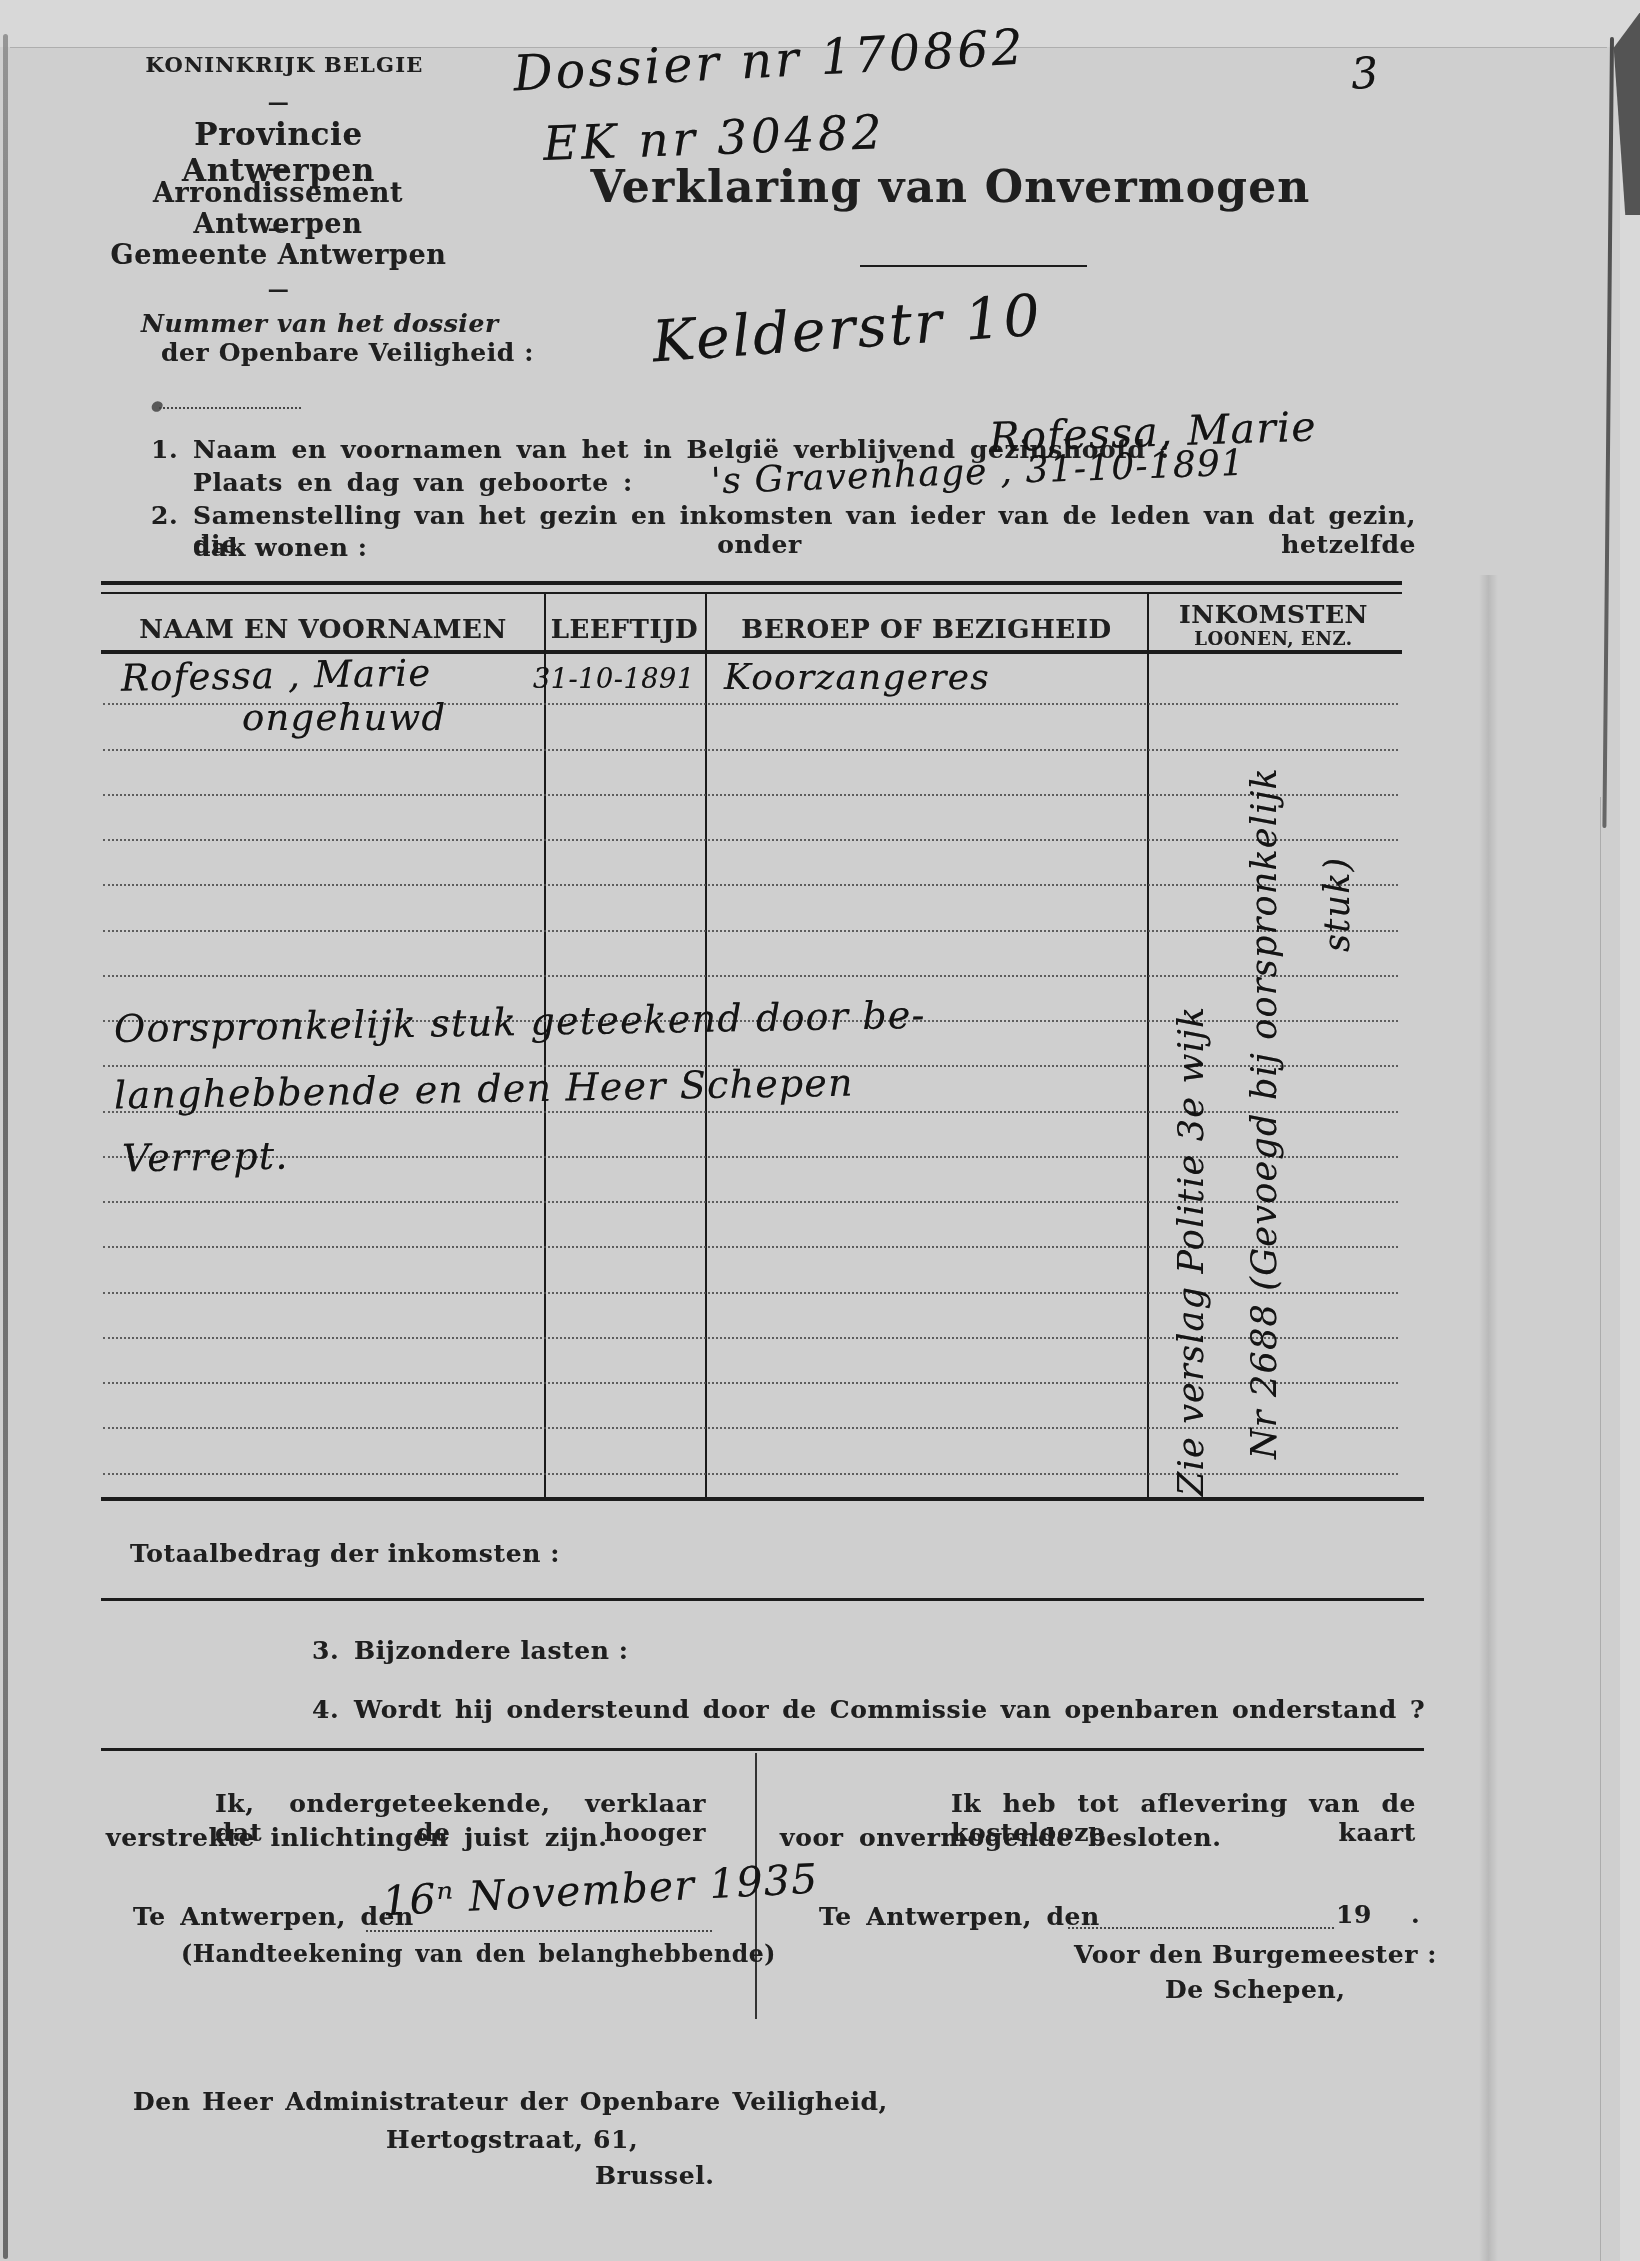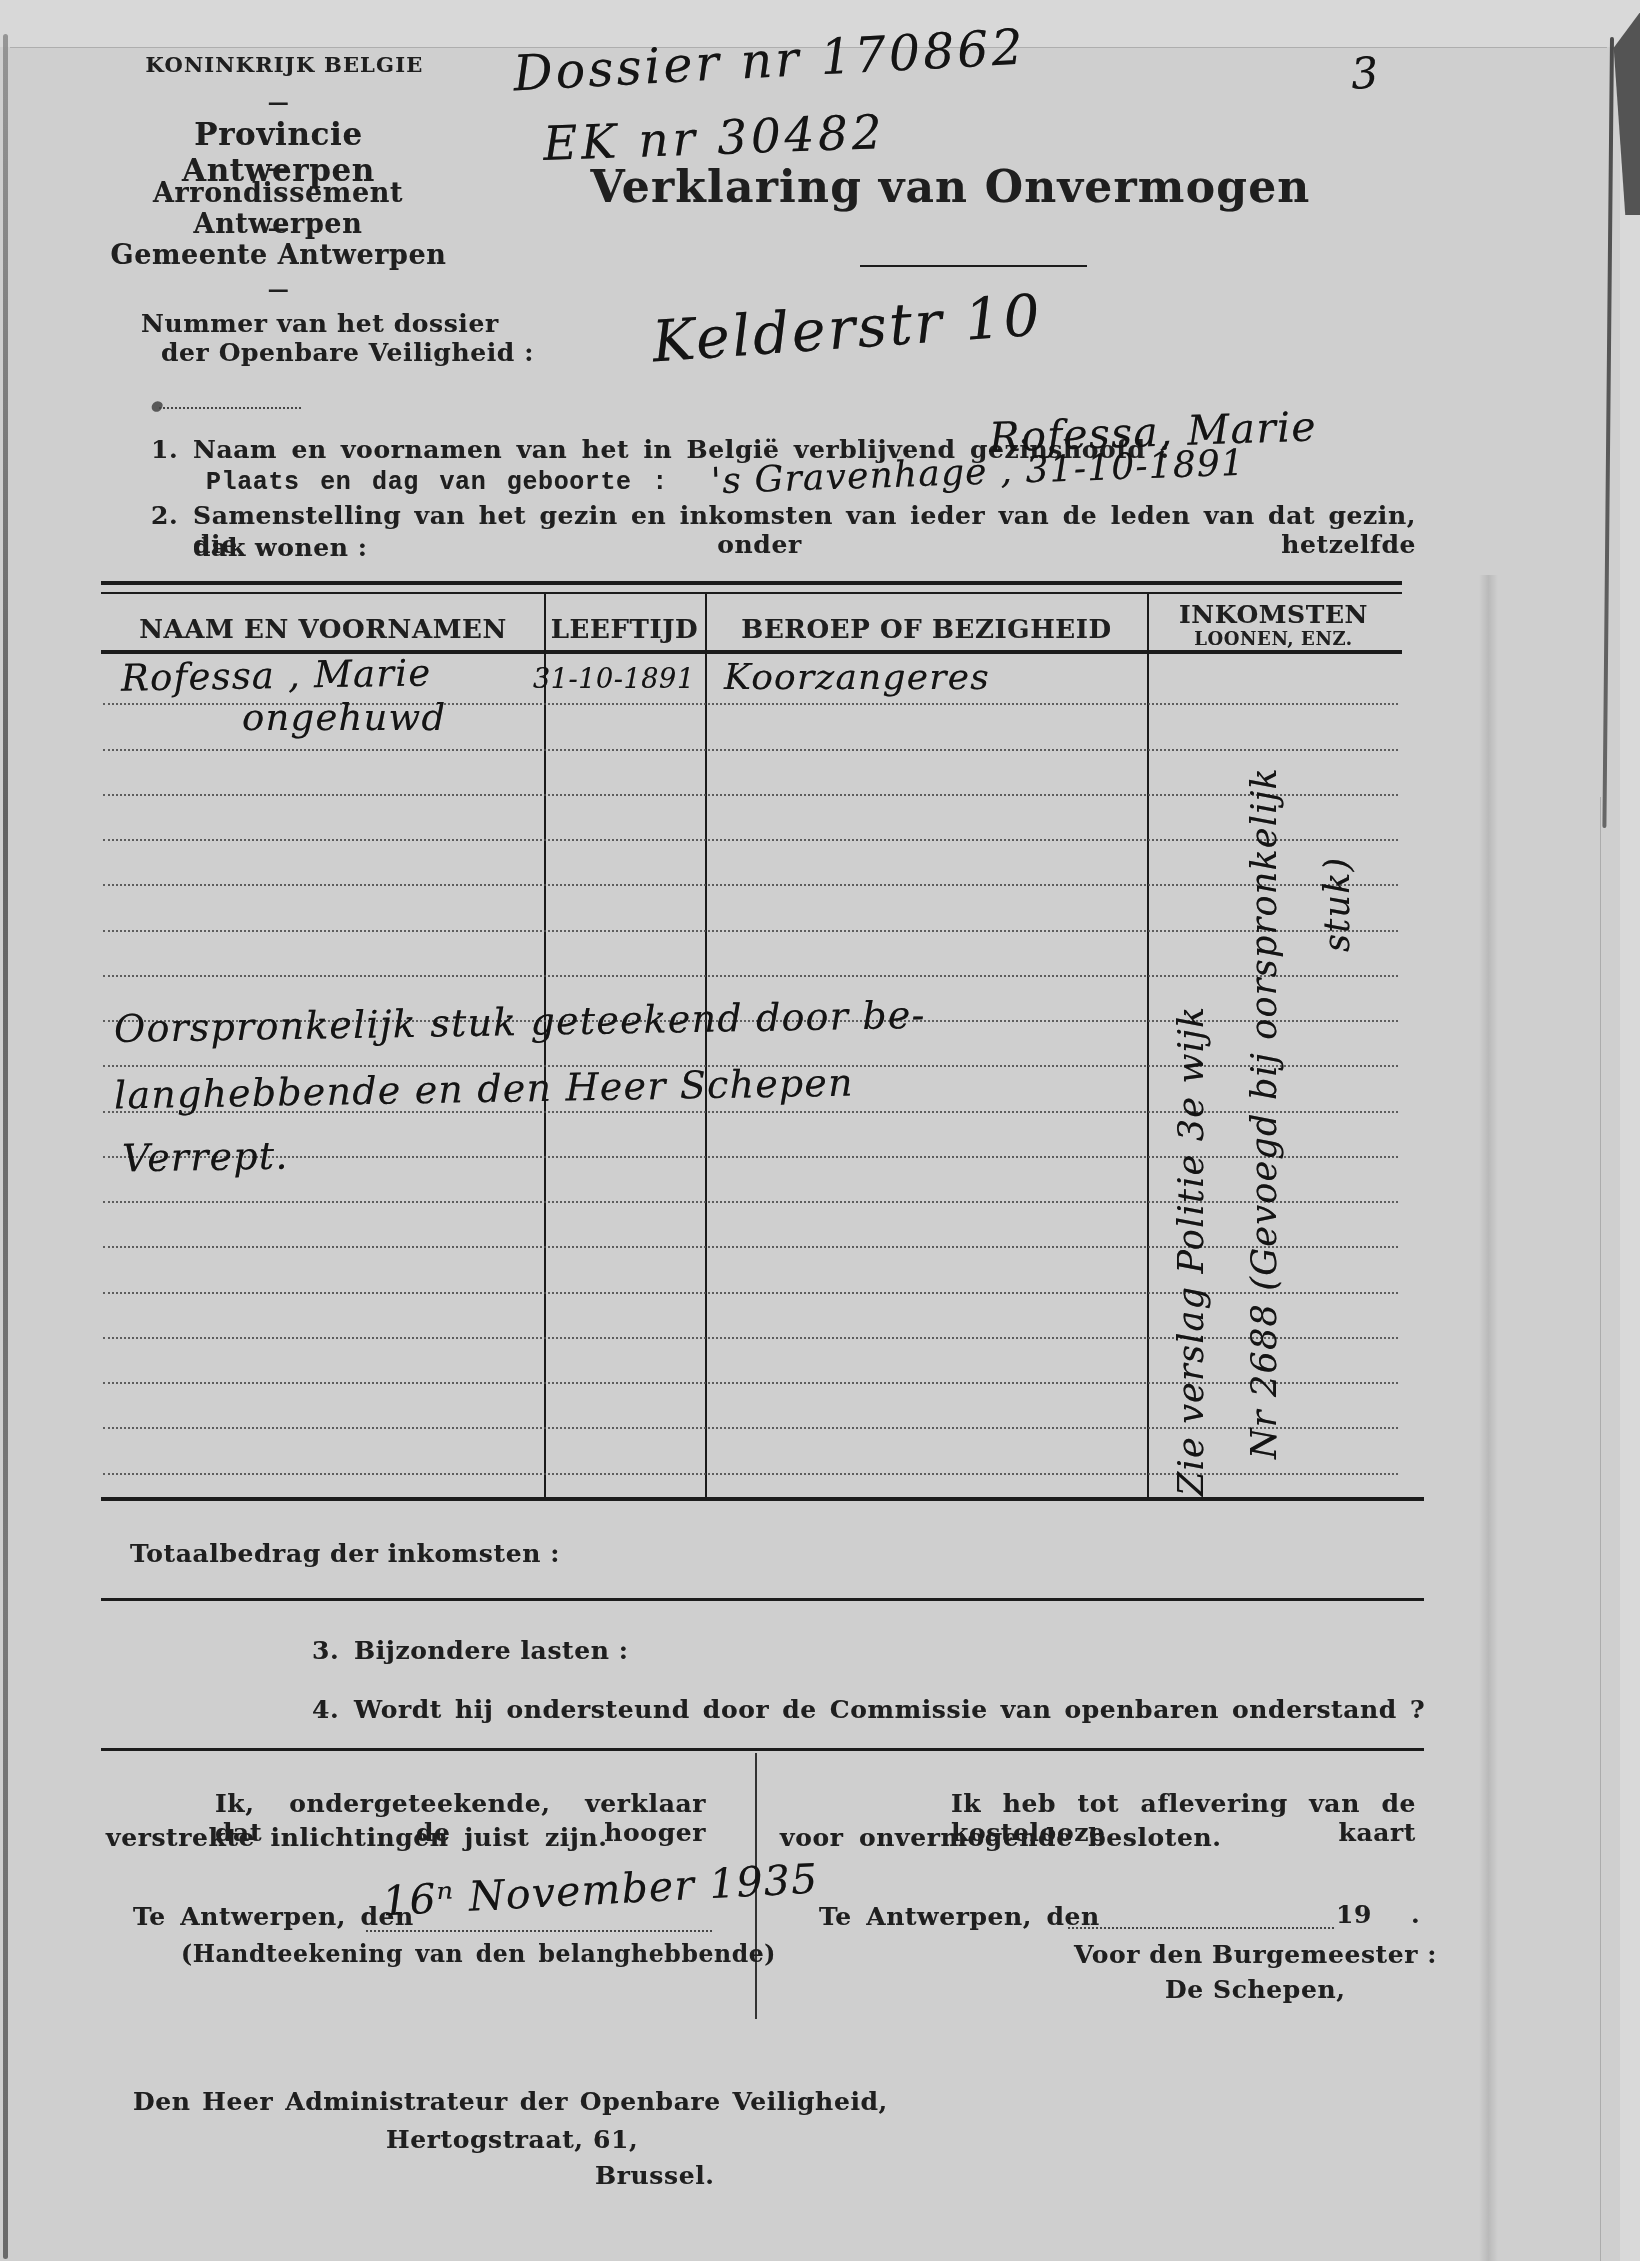--- a/index.html
+++ b/index.html
@@ -55,38 +55,38 @@
   <div class="abs fold-shadow"></div>
 
   <div class="abs print ctr" style="left:99px;top:53px;width:371px;font-size:21px;letter-spacing:1.2px;">KONINKRIJK BELGIE</div>
   <div class="abs print ctr" style="left:93px;top:90px;width:371px;font-size:21px;">—</div>
   <div class="abs print ctr" style="left:93px;top:117px;width:371px;font-size:31px;">Provincie Antwerpen</div>
   <div class="abs print ctr" style="left:93px;top:156px;width:371px;font-size:21px;">—</div>
   <div class="abs print ctr" style="left:80px;top:177px;width:396px;font-size:27px;">Arrondissement Antwerpen</div>
   <div class="abs print ctr" style="left:93px;top:216px;width:371px;font-size:21px;">—</div>
   <div class="abs print ctr" style="left:93px;top:239px;width:371px;font-size:27px;">Gemeente Antwerpen</div>
   <div class="abs print ctr" style="left:93px;top:277px;width:371px;font-size:21px;">—</div>
-  <div class="abs print" style="left:141px;top:310px;font-size:25px;">Nummer van het dossier</div>
+  <div class="abs print" style="left:141px;top:310px;font-size:25px;font-style:italic;">Nummer van het dossier</div>
   <div class="abs print" style="left:141px;top:339px;font-size:25px;margin-left:20px;">der Openbare Veiligheid :</div>
   <div class="abs ink-blot"></div>
   <div class="abs dotline" style="left:159px;top:407px;width:142px;"></div>
 
   <div class="abs hw" style="left:513px;top:32px;font-size:49px;transform:rotate(-3deg);letter-spacing:3.1px;">Dossier nr 170862</div>
   <div class="abs hw" style="left:543px;top:110px;font-size:47px;transform:rotate(-2deg);letter-spacing:3.7px;">EK nr 30482</div>
   <div class="abs hw" style="left:1351px;top:48px;font-size:43px;transform:rotate(-4deg);">3</div>
 
   <div class="abs print ctr" style="left:487px;top:162px;width:927px;font-size:44px;letter-spacing:1.2px;">Verklaring van Onvermogen</div>
   <div class="hrule" style="left:860px;top:265px;width:227px;height:1.9px;"></div>
 
   <div class="abs hw" style="left:652px;top:295px;font-size:57px;transform:rotate(-4deg);letter-spacing:2.5px;">Kelderstr 10</div>
 
   <div class="abs print" style="left:151px;top:436px;font-size:25px;">1.</div>
   <div class="abs print" style="left:193px;top:436px;font-size:25px;word-spacing:5px;">Naam en voornamen van het in België verblijvend gezinshoofd :</div>
   <div class="abs hw" style="left:989px;top:408px;font-size:41px;transform:rotate(-2deg);">Rofessa, Marie</div>
-  <div class="abs print" style="left:206px;top:469px;font-size:25px;word-spacing:5px;font-family:Liberation Mono, monospace;">Plaats en dag van geboorte :</div>
+  <div class="abs print" style="left:193px;top:469px;font-size:25px;word-spacing:5px;">Plaats en dag van geboorte :</div>
   <div class="abs hw" style="left:711px;top:451px;font-size:36px;transform:rotate(-2deg);">'s Gravenhage , 31-10-1891</div>
   <div class="abs print" style="left:151px;top:502px;font-size:25px;">2.</div>
   <div class="abs print jst" style="left:193px;top:502px;width:1223px;font-size:25px;">Samenstelling van het gezin en inkomsten van ieder van de leden van dat gezin, die onder hetzelfde</div>
   <div class="abs print" style="left:193px;top:534px;font-size:25px;">dak wonen :</div>
 
   <div class="hrule" style="left:101px;top:581px;width:1301px;height:4.3px;"></div>
   <div class="hrule" style="left:101px;top:592px;width:1301px;height:1.9px;"></div>
   <div class="hrule" style="left:101px;top:650px;width:1301px;height:4.3px;"></div>
   <div class="hrule" style="left:101px;top:1497px;width:1323px;height:3.7px;"></div>
   <div class="vrule" style="left:544px;top:594px;height:903px;"></div>

